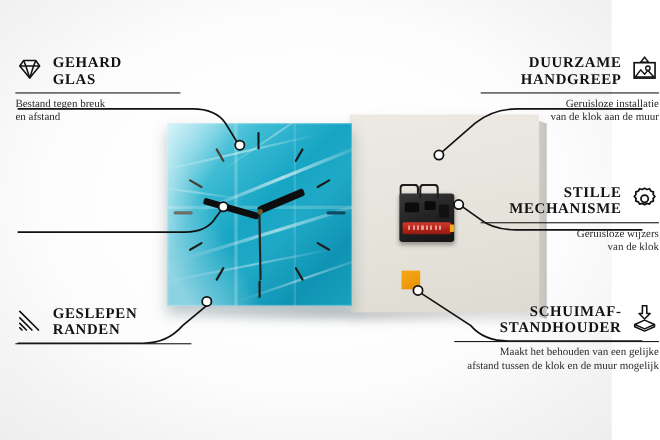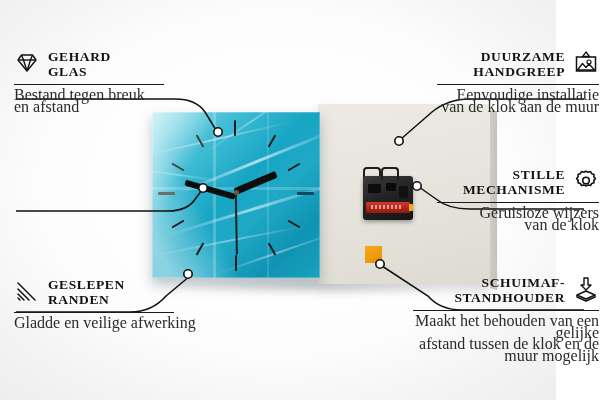--- a/index.html
+++ b/index.html
@@ -87,21 +87,21 @@
   .feat{position:absolute;width:185px;}
   .feat .head{display:flex;align-items:flex-start;gap:8px;}
   .feat .ttl{
     font-family:"Liberation Serif", serif;
     font-weight:700;font-size:13.5px;letter-spacing:.6px;
     color:#121212;line-height:14.5px;text-transform:uppercase;
   }
   .feat .rule{height:1.3px;background:#1a1a1a;margin:5px 0 4px;}
   .feat .sub{
     font-family:"Liberation Serif", serif;
-    font-size:16px;color:#2a2a2a;line-height:11.6px;
+    font-size:10px;color:#2a2a2a;line-height:11.6px;
   }
   
   .feat.left .head{flex-direction:row;}
   .feat.left .ttl{text-align:left;}
   .feat.left .sub{text-align:left;}
   
   .feat.right{text-align:right;}
   .feat.right .head{flex-direction:row;justify-content:flex-end;}
   .feat.right .ttl{font-family:Liberation Serif, serif;}
   .feat.right .sub{text-align:right;}
@@ -224,37 +224,36 @@
           <path d="M4 5 L21 22"></path>
               <path d="M4 11 L15 22"></path>
               <path d="M4 16 L10 22"></path>
               <path d="M4 20 L6 22"></path>
         </g>
           </svg>
       </span>
       <span class="ttl"><span>GESLEPEN</span><br><span>RANDEN</span></span>
     </div>
     <div class="rule"></div>
-    <div class="sub"><span>Gladde en veilige afwerking</span></div>
   </div>
 
   <div class="feat right" id="f-handgreep">
     <div class="head">
       <span class="ttl"><span>DUURZAME</span><br><span>HANDGREEP</span></span>
       <span class="ic">
         <svg viewBox="0 0 26 26">
           <path d="M13 2 L16.5 6.5 H9.5 Z" fill="none" stroke="#111" stroke-width="1.3"></path>
           <rect x="3.5" y="7" width="19" height="14" fill="none" stroke="#111" stroke-width="1.5"></rect>
           <circle cx="16" cy="12" r="2" fill="none" stroke="#111" stroke-width="1.2"></circle>
           <path d="M4.5 20 L9.5 13.5 L13 17.5 L16 14 L21.5 20 Z" fill="none" stroke="#111" stroke-width="1.3" stroke-linejoin="round"></path>
         </svg>
       </span>
     </div>
     <div class="rule"></div>
-    <div class="sub"><span>Eenvoudige installatie</span><br><span>van de klok aan de muur</span></div>
+    <div class="sub"><span>Geruisloze installatie</span><br><span>van de klok aan de muur</span></div>
   </div>
 
   <div class="feat right" id="f-mechanisme">
     <div class="head">
       <span class="ttl"><span>STILLE</span><br><span>MECHANISME</span></span>
       <span class="ic">
         <svg viewBox="0 0 26 26">
           <path d="M13 3.2 l2.2 1.1 2.3-.7 1.2 2.1 2.3.7 -.2 2.4 1.6 1.8 -1.6 1.8 .2 2.4 -2.3 .7 -1.2 2.1 -2.3-.7 -2.2 1.1 -2.2-1.1 -2.3 .7 -1.2-2.1 -2.3-.7 .2-2.4 -1.6-1.8 1.6-1.8 -.2-2.4 2.3-.7 1.2-2.1 2.3 .7 Z" fill="none" stroke="#111" stroke-width="1.6" stroke-linejoin="round"></path>
           <circle cx="13" cy="12.6" r="3.3" fill="none" stroke="#111" stroke-width="1.6"></circle>
         </svg>

